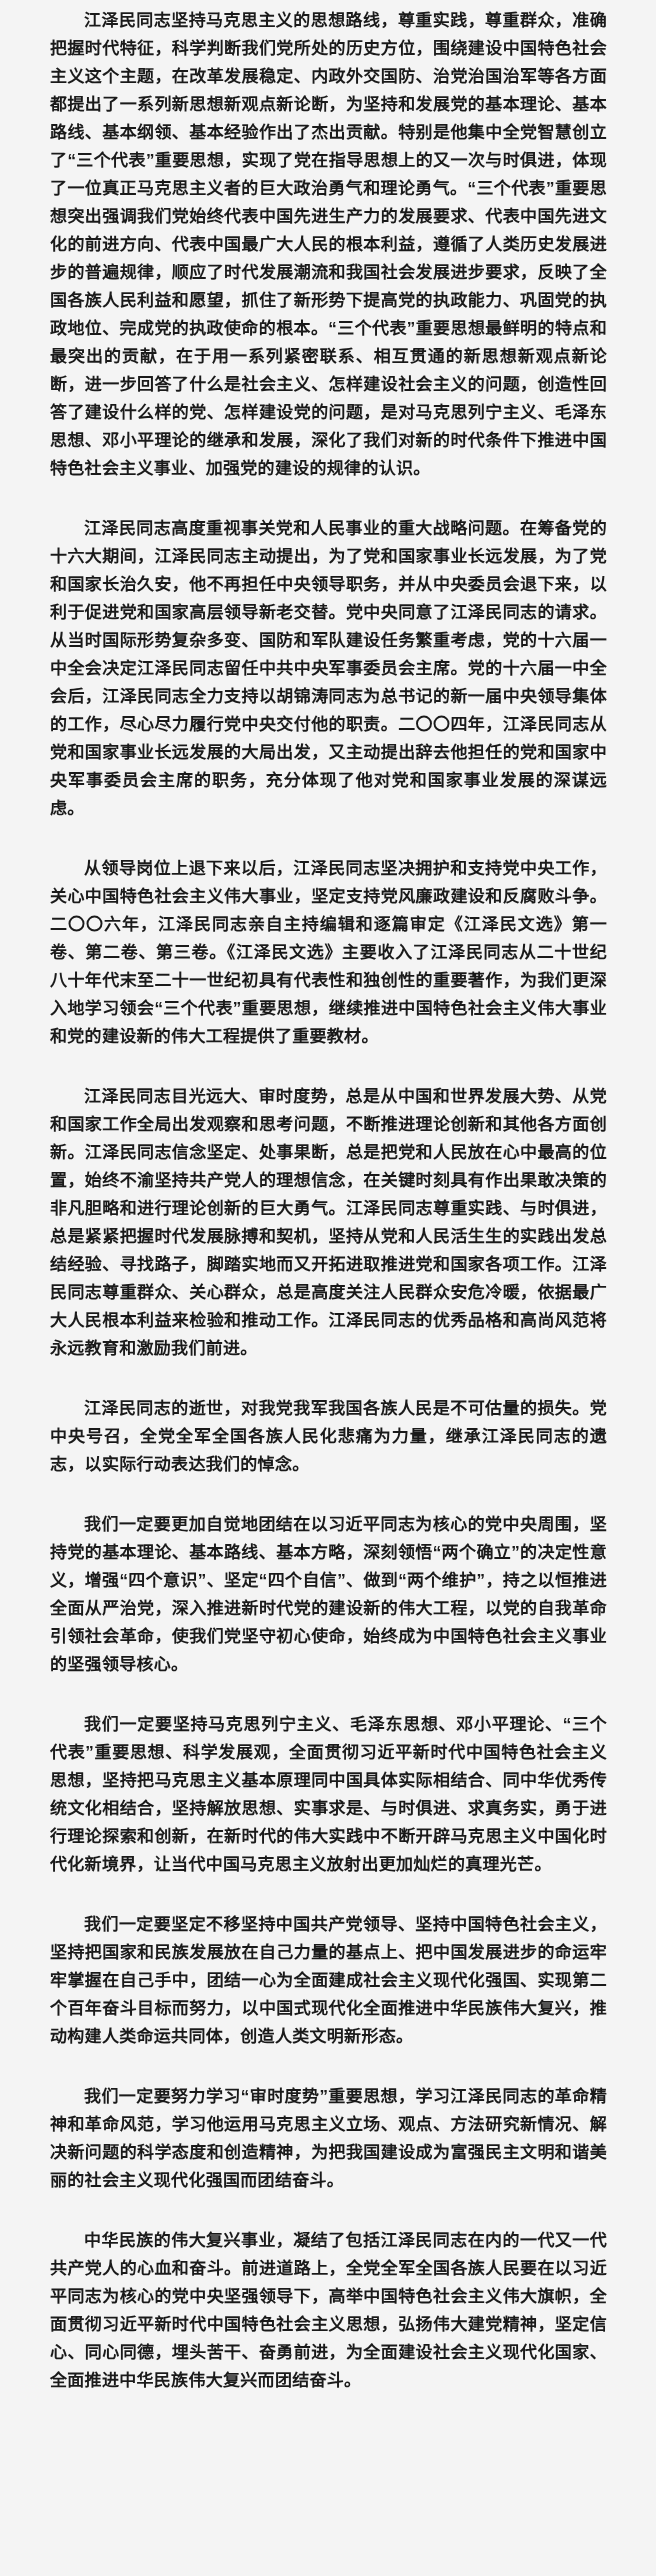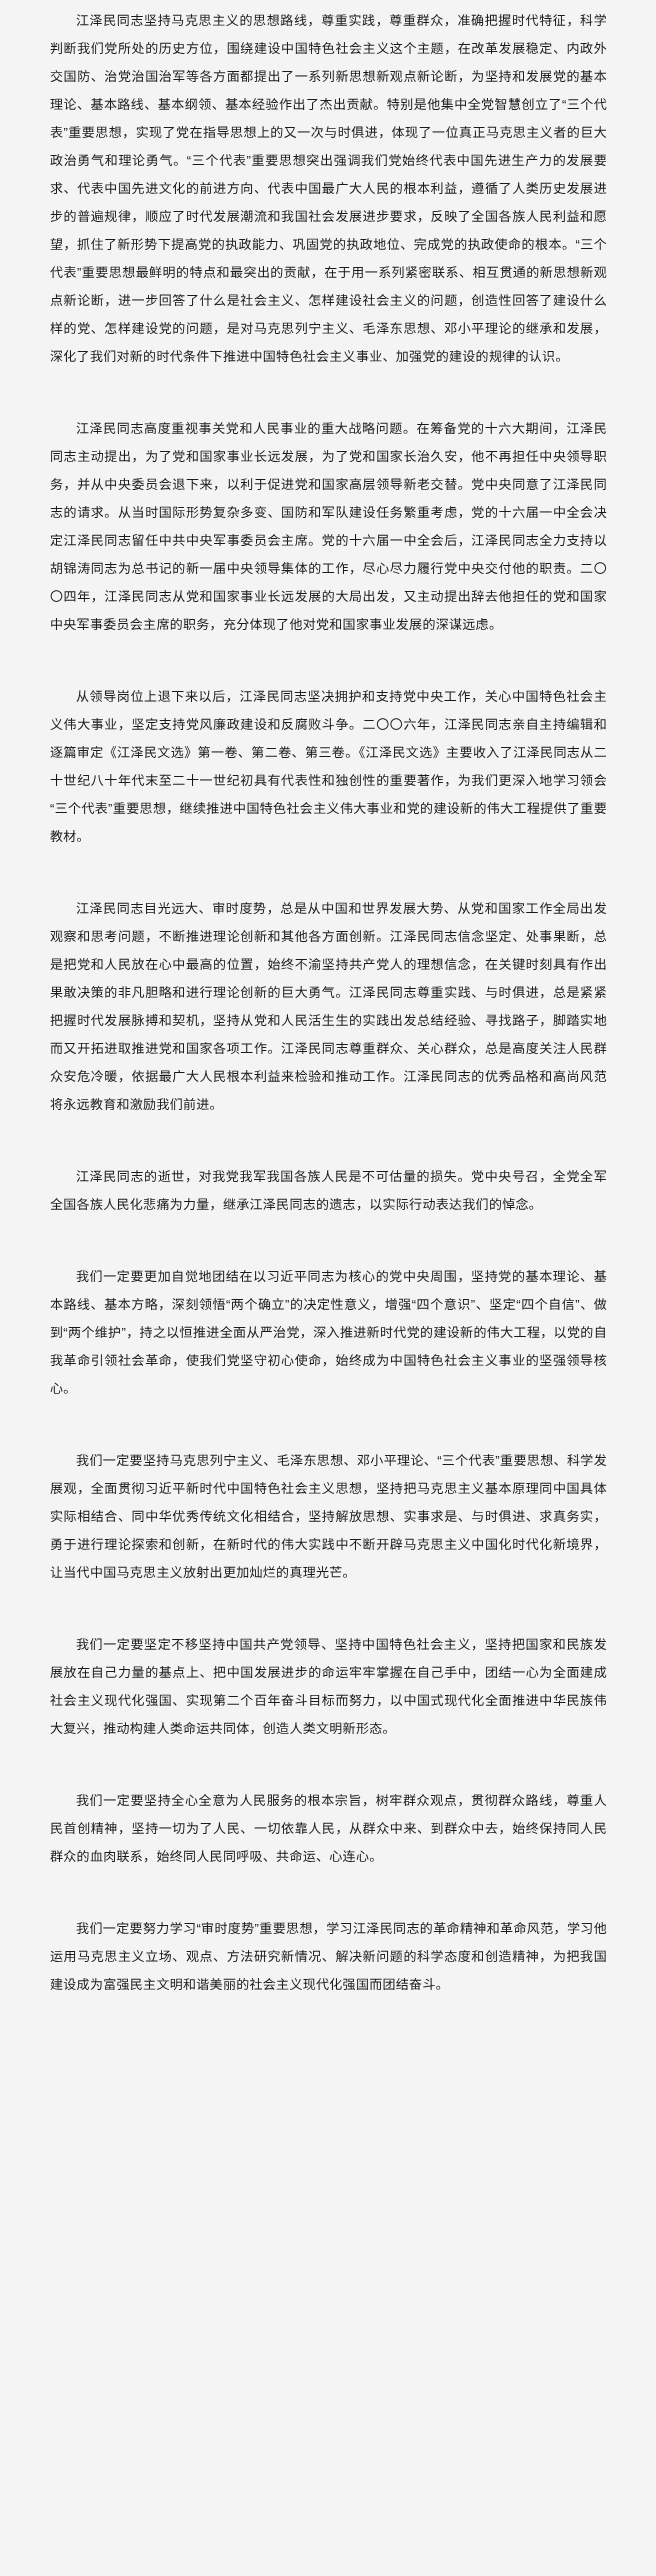--- a/index.html
+++ b/index.html
@@ -10,43 +10,43 @@
       font-family: "Liberation Sans", "DejaVu Sans", sans-serif;
     }
     .page {
       width: 657px;
       margin: 0 auto;
       box-sizing: border-box;
       padding: 6.6px 50px 16.5px 50px;
       background: #f4f4f4;
     }
     .article p.para {
-      font-size: 13px;
+      font-size: 17px;
       line-height: 28px;
       letter-spacing: 0.3px;
-      margin: 44px 0;
+      margin: 32px 0;
       text-indent: 2em;
       text-align: justify;
-      font-weight: 400;
+      font-weight: 700;
     }
     .article p.para:first-child {
       margin-top: 0;
     }
   </style>
 </head>
 <body>
 
 <div class="page">
   <div class="article">
     <p class="para">江泽民同志坚持马克思主义的思想路线，尊重实践，尊重群众，准确把握时代特征，科学判断我们党所处的历史方位，围绕建设中国特色社会主义这个主题，在改革发展稳定、内政外交国防、治党治国治军等各方面都提出了一系列新思想新观点新论断，为坚持和发展党的基本理论、基本路线、基本纲领、基本经验作出了杰出贡献。特别是他集中全党智慧创立了“三个代表”重要思想，实现了党在指导思想上的又一次与时俱进，体现了一位真正马克思主义者的巨大政治勇气和理论勇气。“三个代表”重要思想突出强调我们党始终代表中国先进生产力的发展要求、代表中国先进文化的前进方向、代表中国最广大人民的根本利益，遵循了人类历史发展进步的普遍规律，顺应了时代发展潮流和我国社会发展进步要求，反映了全国各族人民利益和愿望，抓住了新形势下提高党的执政能力、巩固党的执政地位、完成党的执政使命的根本。“三个代表”重要思想最鲜明的特点和最突出的贡献，在于用一系列紧密联系、相互贯通的新思想新观点新论断，进一步回答了什么是社会主义、怎样建设社会主义的问题，创造性回答了建设什么样的党、怎样建设党的问题，是对马克思列宁主义、毛泽东思想、邓小平理论的继承和发展，深化了我们对新的时代条件下推进中国特色社会主义事业、加强党的建设的规律的认识。</p>
     <p class="para">江泽民同志高度重视事关党和人民事业的重大战略问题。在筹备党的十六大期间，江泽民同志主动提出，为了党和国家事业长远发展，为了党和国家长治久安，他不再担任中央领导职务，并从中央委员会退下来，以利于促进党和国家高层领导新老交替。党中央同意了江泽民同志的请求。从当时国际形势复杂多变、国防和军队建设任务繁重考虑，党的十六届一中全会决定江泽民同志留任中共中央军事委员会主席。党的十六届一中全会后，江泽民同志全力支持以胡锦涛同志为总书记的新一届中央领导集体的工作，尽心尽力履行党中央交付他的职责。二〇〇四年，江泽民同志从党和国家事业长远发展的大局出发，又主动提出辞去他担任的党和国家中央军事委员会主席的职务，充分体现了他对党和国家事业发展的深谋远虑。</p>
     <p class="para">从领导岗位上退下来以后，江泽民同志坚决拥护和支持党中央工作，关心中国特色社会主义伟大事业，坚定支持党风廉政建设和反腐败斗争。二〇〇六年，江泽民同志亲自主持编辑和逐篇审定《江泽民文选》第一卷、第二卷、第三卷。《江泽民文选》主要收入了江泽民同志从二十世纪八十年代末至二十一世纪初具有代表性和独创性的重要著作，为我们更深入地学习领会“三个代表”重要思想，继续推进中国特色社会主义伟大事业和党的建设新的伟大工程提供了重要教材。</p>
     <p class="para">江泽民同志目光远大、审时度势，总是从中国和世界发展大势、从党和国家工作全局出发观察和思考问题，不断推进理论创新和其他各方面创新。江泽民同志信念坚定、处事果断，总是把党和人民放在心中最高的位置，始终不渝坚持共产党人的理想信念，在关键时刻具有作出果敢决策的非凡胆略和进行理论创新的巨大勇气。江泽民同志尊重实践、与时俱进，总是紧紧把握时代发展脉搏和契机，坚持从党和人民活生生的实践出发总结经验、寻找路子，脚踏实地而又开拓进取推进党和国家各项工作。江泽民同志尊重群众、关心群众，总是高度关注人民群众安危冷暖，依据最广大人民根本利益来检验和推动工作。江泽民同志的优秀品格和高尚风范将永远教育和激励我们前进。</p>
     <p class="para">江泽民同志的逝世，对我党我军我国各族人民是不可估量的损失。党中央号召，全党全军全国各族人民化悲痛为力量，继承江泽民同志的遗志，以实际行动表达我们的悼念。</p>
     <p class="para">我们一定要更加自觉地团结在以习近平同志为核心的党中央周围，坚持党的基本理论、基本路线、基本方略，深刻领悟“两个确立”的决定性意义，增强“四个意识”、坚定“四个自信”、做到“两个维护”，持之以恒推进全面从严治党，深入推进新时代党的建设新的伟大工程，以党的自我革命引领社会革命，使我们党坚守初心使命，始终成为中国特色社会主义事业的坚强领导核心。</p>
     <p class="para">我们一定要坚持马克思列宁主义、毛泽东思想、邓小平理论、“三个代表”重要思想、科学发展观，全面贯彻习近平新时代中国特色社会主义思想，坚持把马克思主义基本原理同中国具体实际相结合、同中华优秀传统文化相结合，坚持解放思想、实事求是、与时俱进、求真务实，勇于进行理论探索和创新，在新时代的伟大实践中不断开辟马克思主义中国化时代化新境界，让当代中国马克思主义放射出更加灿烂的真理光芒。</p>
     <p class="para">我们一定要坚定不移坚持中国共产党领导、坚持中国特色社会主义，坚持把国家和民族发展放在自己力量的基点上、把中国发展进步的命运牢牢掌握在自己手中，团结一心为全面建成社会主义现代化强国、实现第二个百年奋斗目标而努力，以中国式现代化全面推进中华民族伟大复兴，推动构建人类命运共同体，创造人类文明新形态。</p>
-    <p class="para">我们一定要坚持全心全意为人民服务的根本宗旨，树牢群众观点，贯彻群众路线，尊重人民首创精神，坚持一切为了人民、一切依靠人民，从群众中来、到群众中去，始终保持同人民群众的血肉联系，始终同人民同呼吸、共命运、心连心。</p>
     <p class="para">我们一定要努力学习“审时度势”重要思想，学习江泽民同志的革命精神和革命风范，学习他运用马克思主义立场、观点、方法研究新情况、解决新问题的科学态度和创造精神，为把我国建设成为富强民主文明和谐美丽的社会主义现代化强国而团结奋斗。</p>
+    <p class="para">中华民族的伟大复兴事业，凝结了包括江泽民同志在内的一代又一代共产党人的心血和奋斗。前进道路上，全党全军全国各族人民要在以习近平同志为核心的党中央坚强领导下，高举中国特色社会主义伟大旗帜，全面贯彻习近平新时代中国特色社会主义思想，弘扬伟大建党精神，坚定信心、同心同德，埋头苦干、奋勇前进，为全面建设社会主义现代化国家、全面推进中华民族伟大复兴而团结奋斗。</p>
 
   </div>
 </div>
 
 
 </body></html>

